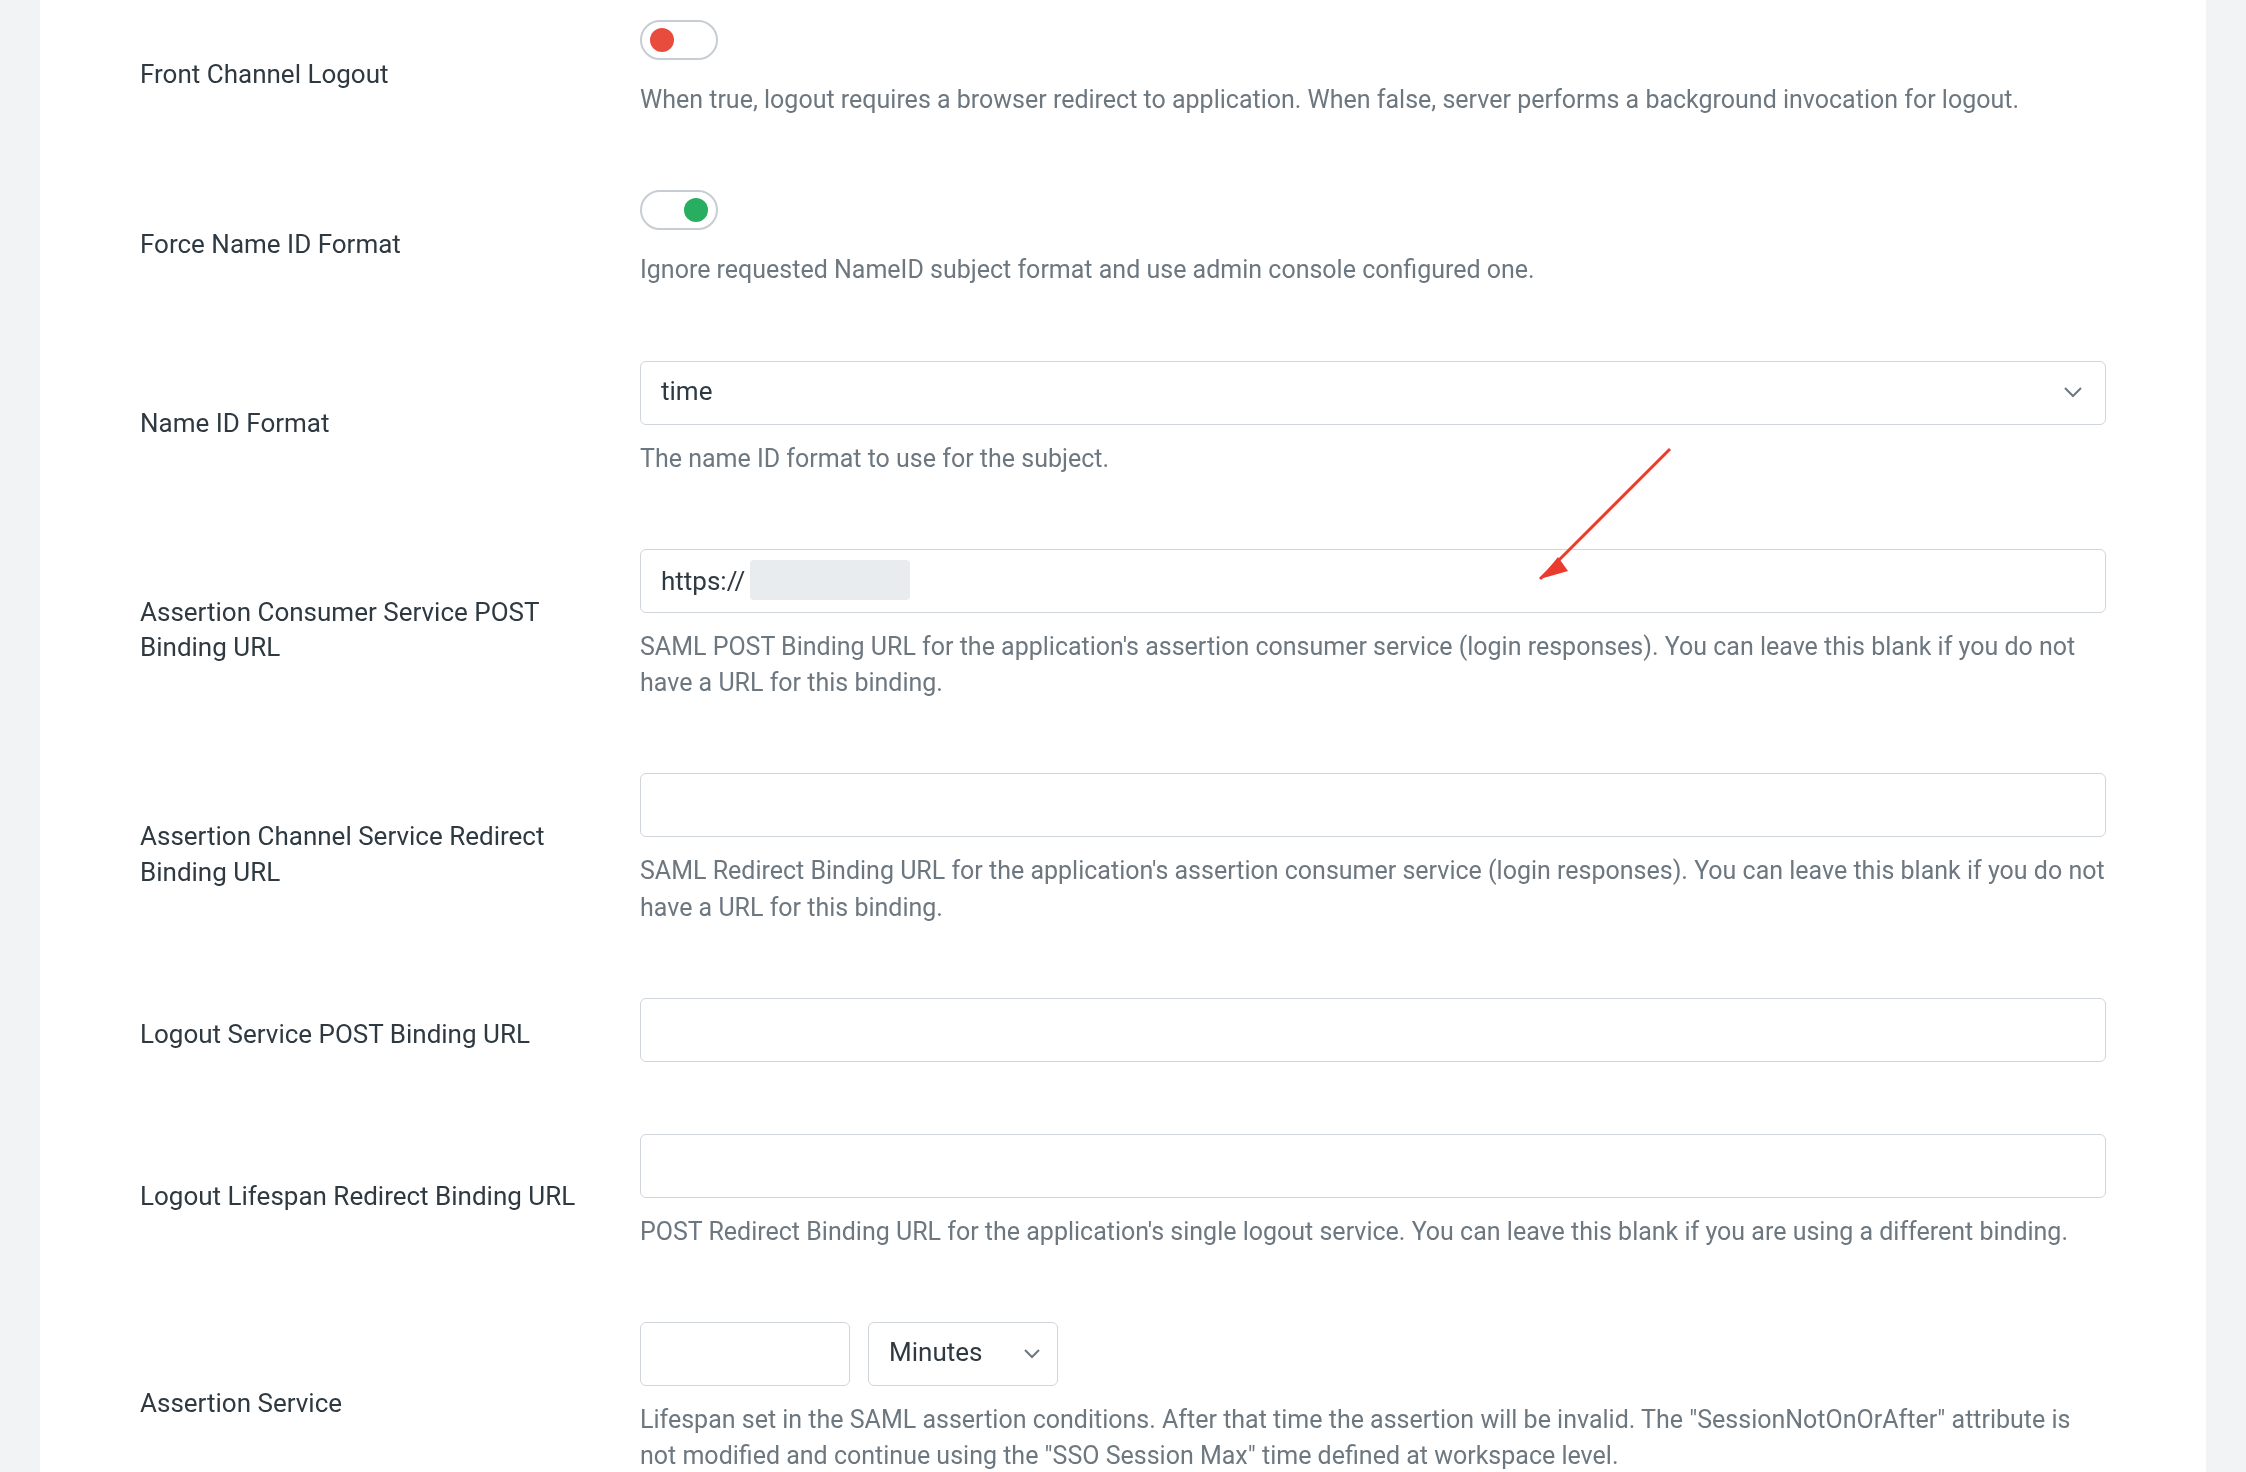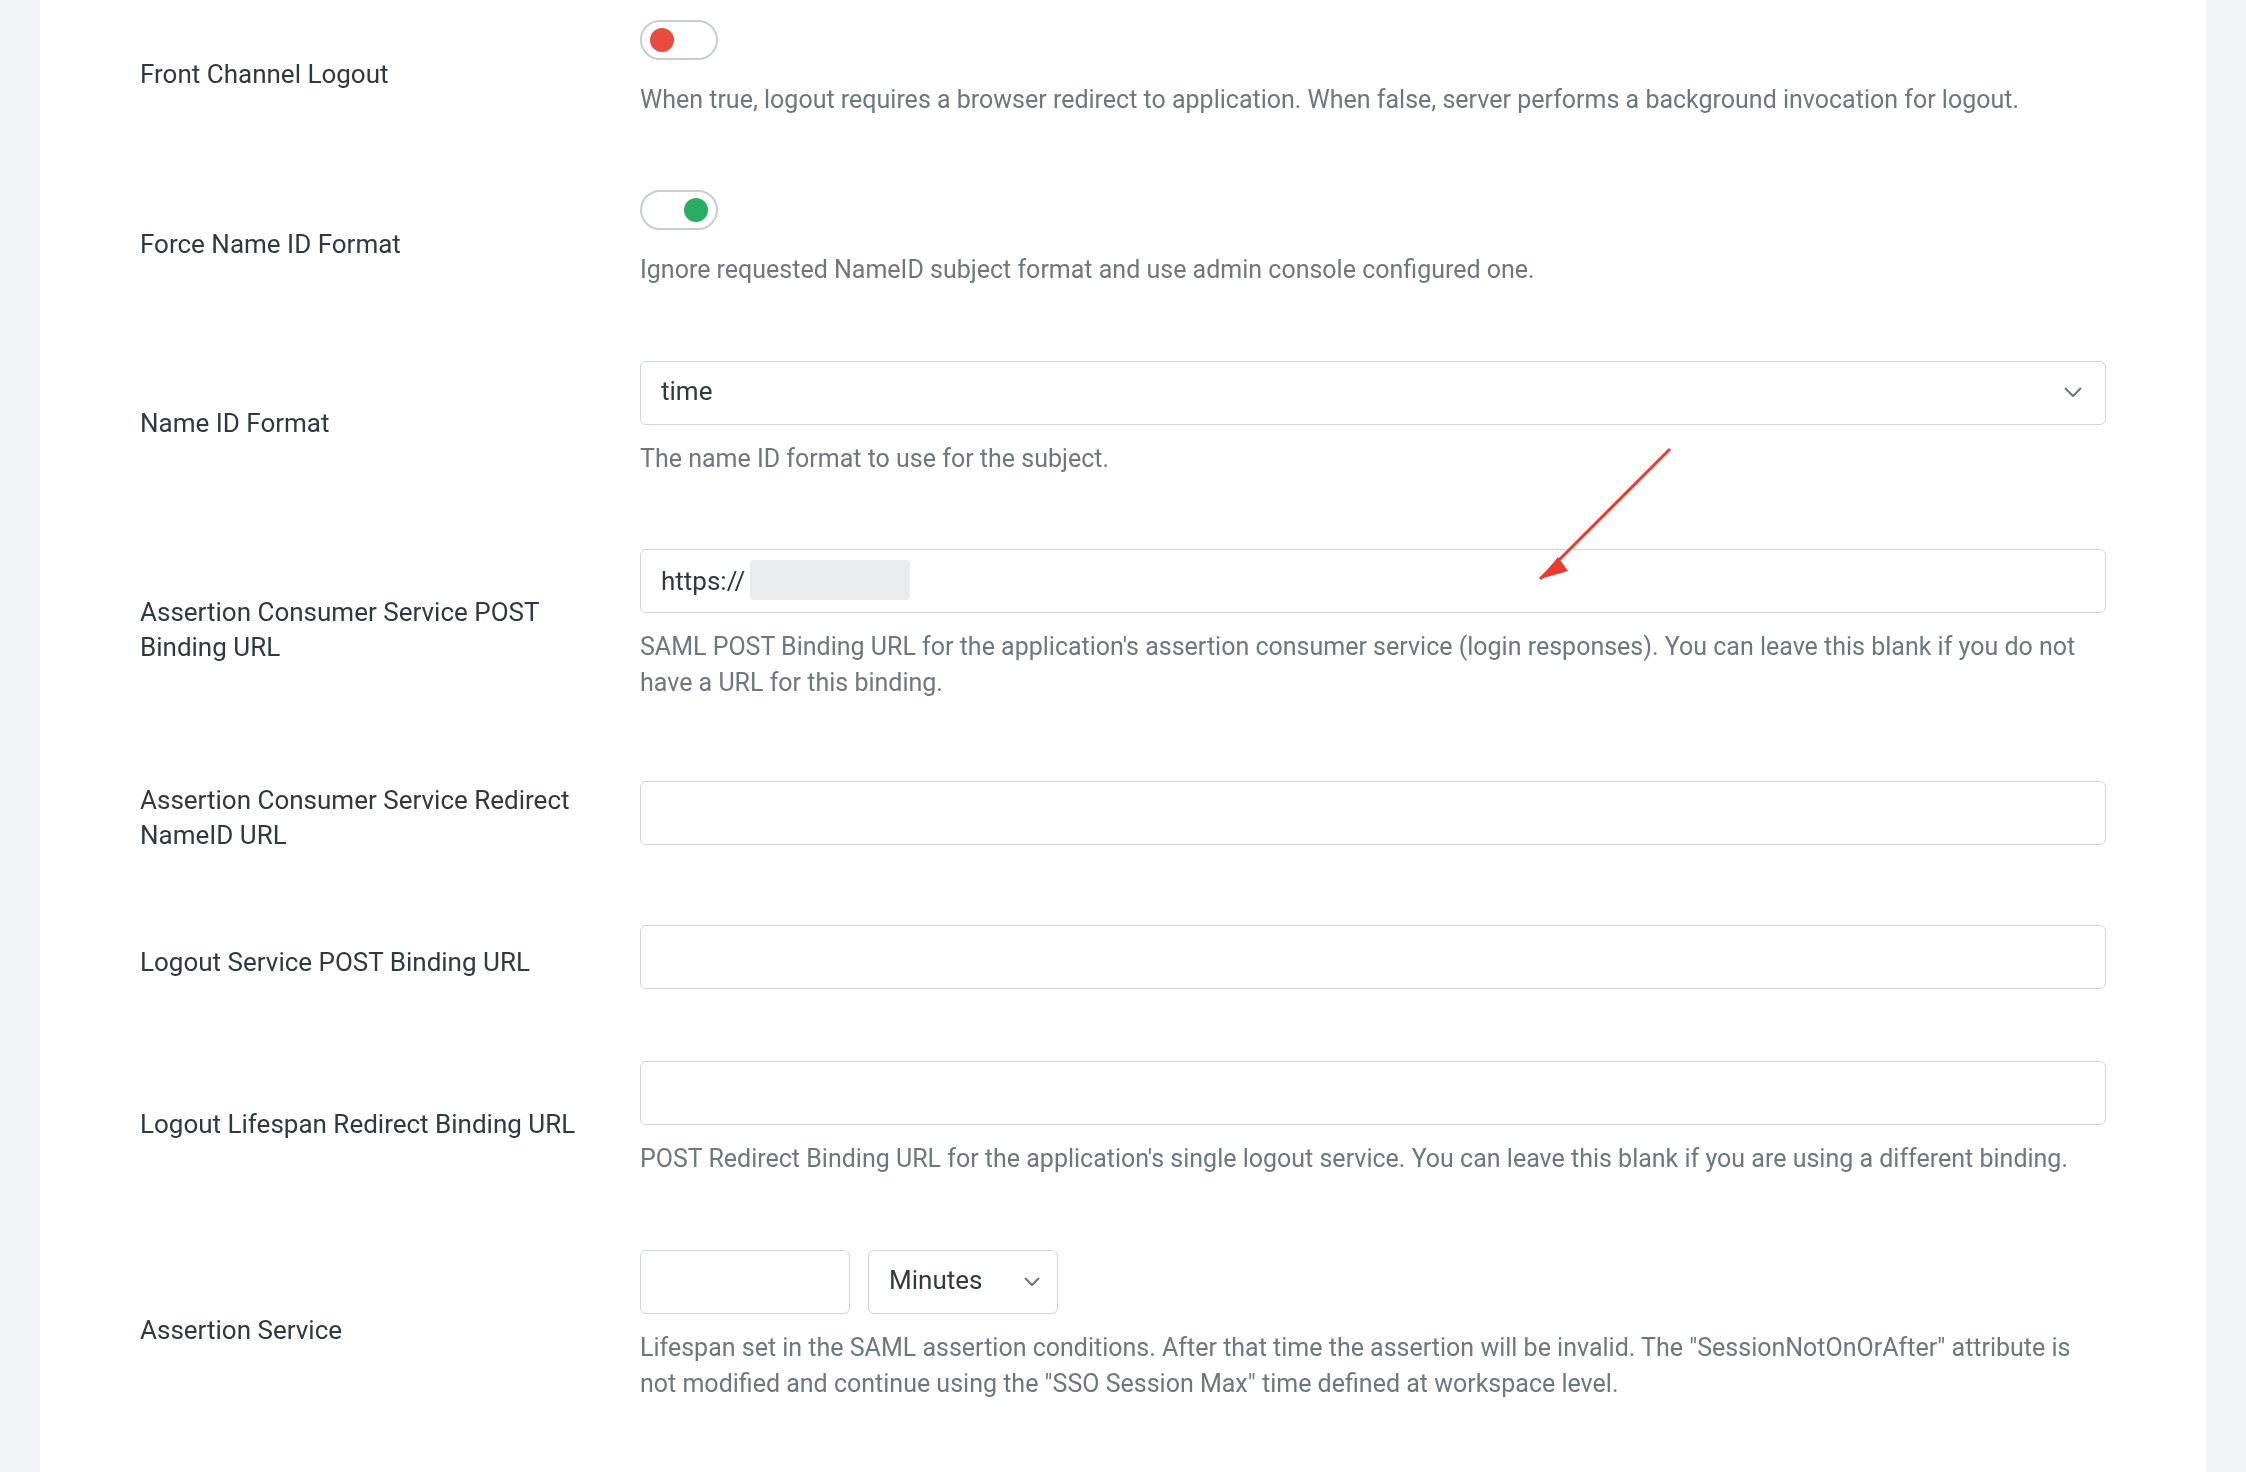--- a/index.html
+++ b/index.html
@@ -180,23 +180,24 @@
       </div>
       <div class="help-text">SAML POST Binding URL for the application's assertion consumer service (login responses). You can leave this blank if you do not have a URL for this binding.</div>
       <svg class="arrow-annot" style="left:880px; top:-110px;" width="160" height="160" viewBox="0 0 160 160">
         <line x1="150" y1="10" x2="20" y2="140" stroke="#eb3b2f" stroke-width="3"></line>
         <polygon points="20,140 38,118 48,132" fill="#eb3b2f"></polygon>
       </svg>
     </div>
   </div>
 
   <div class="form-row">
-    <div class="label-col">Assertion Consumer Service Redirect NameID URL</div>
+    <div class="label-col">Assertion Channel Service Redirect Binding URL</div>
     <div class="control-col">
       <input class="text-input" type="text" value="" style="">
+      <div class="help-text">SAML Redirect Binding URL for the application's assertion consumer service (login responses). You can leave this blank if you do not have a URL for this binding.</div>
     </div>
   </div>
 
   <div class="form-row">
     <div class="label-col">Logout Service POST Binding URL</div>
     <div class="control-col">
       <input class="text-input" type="text" value="" style="">
     </div>
   </div>
 

